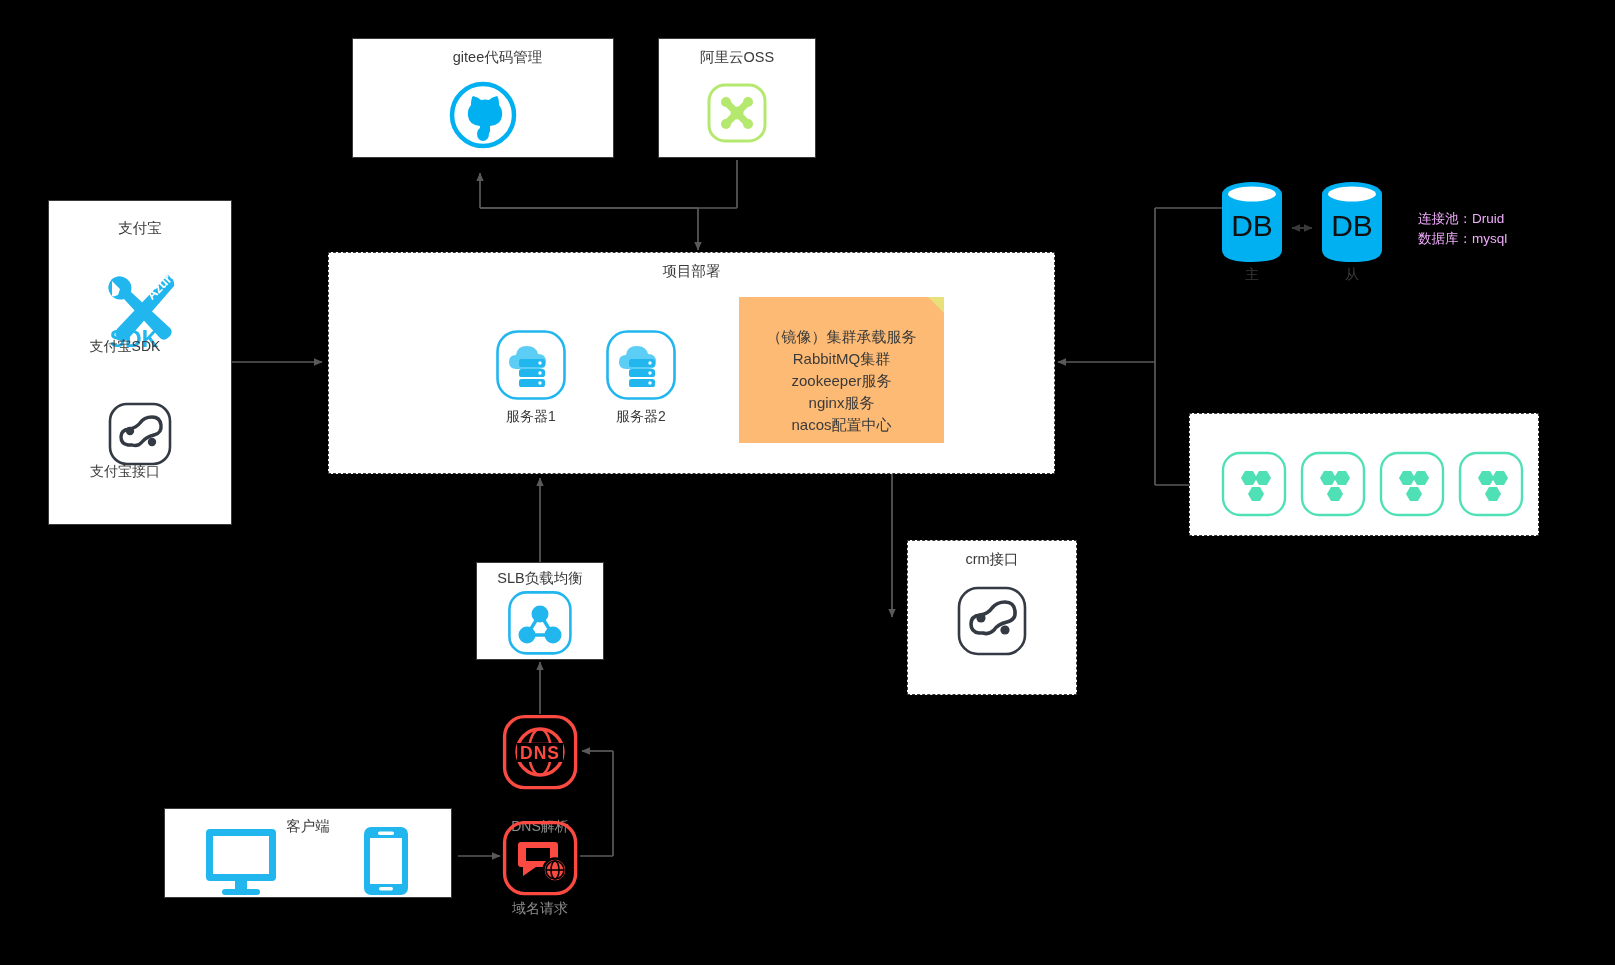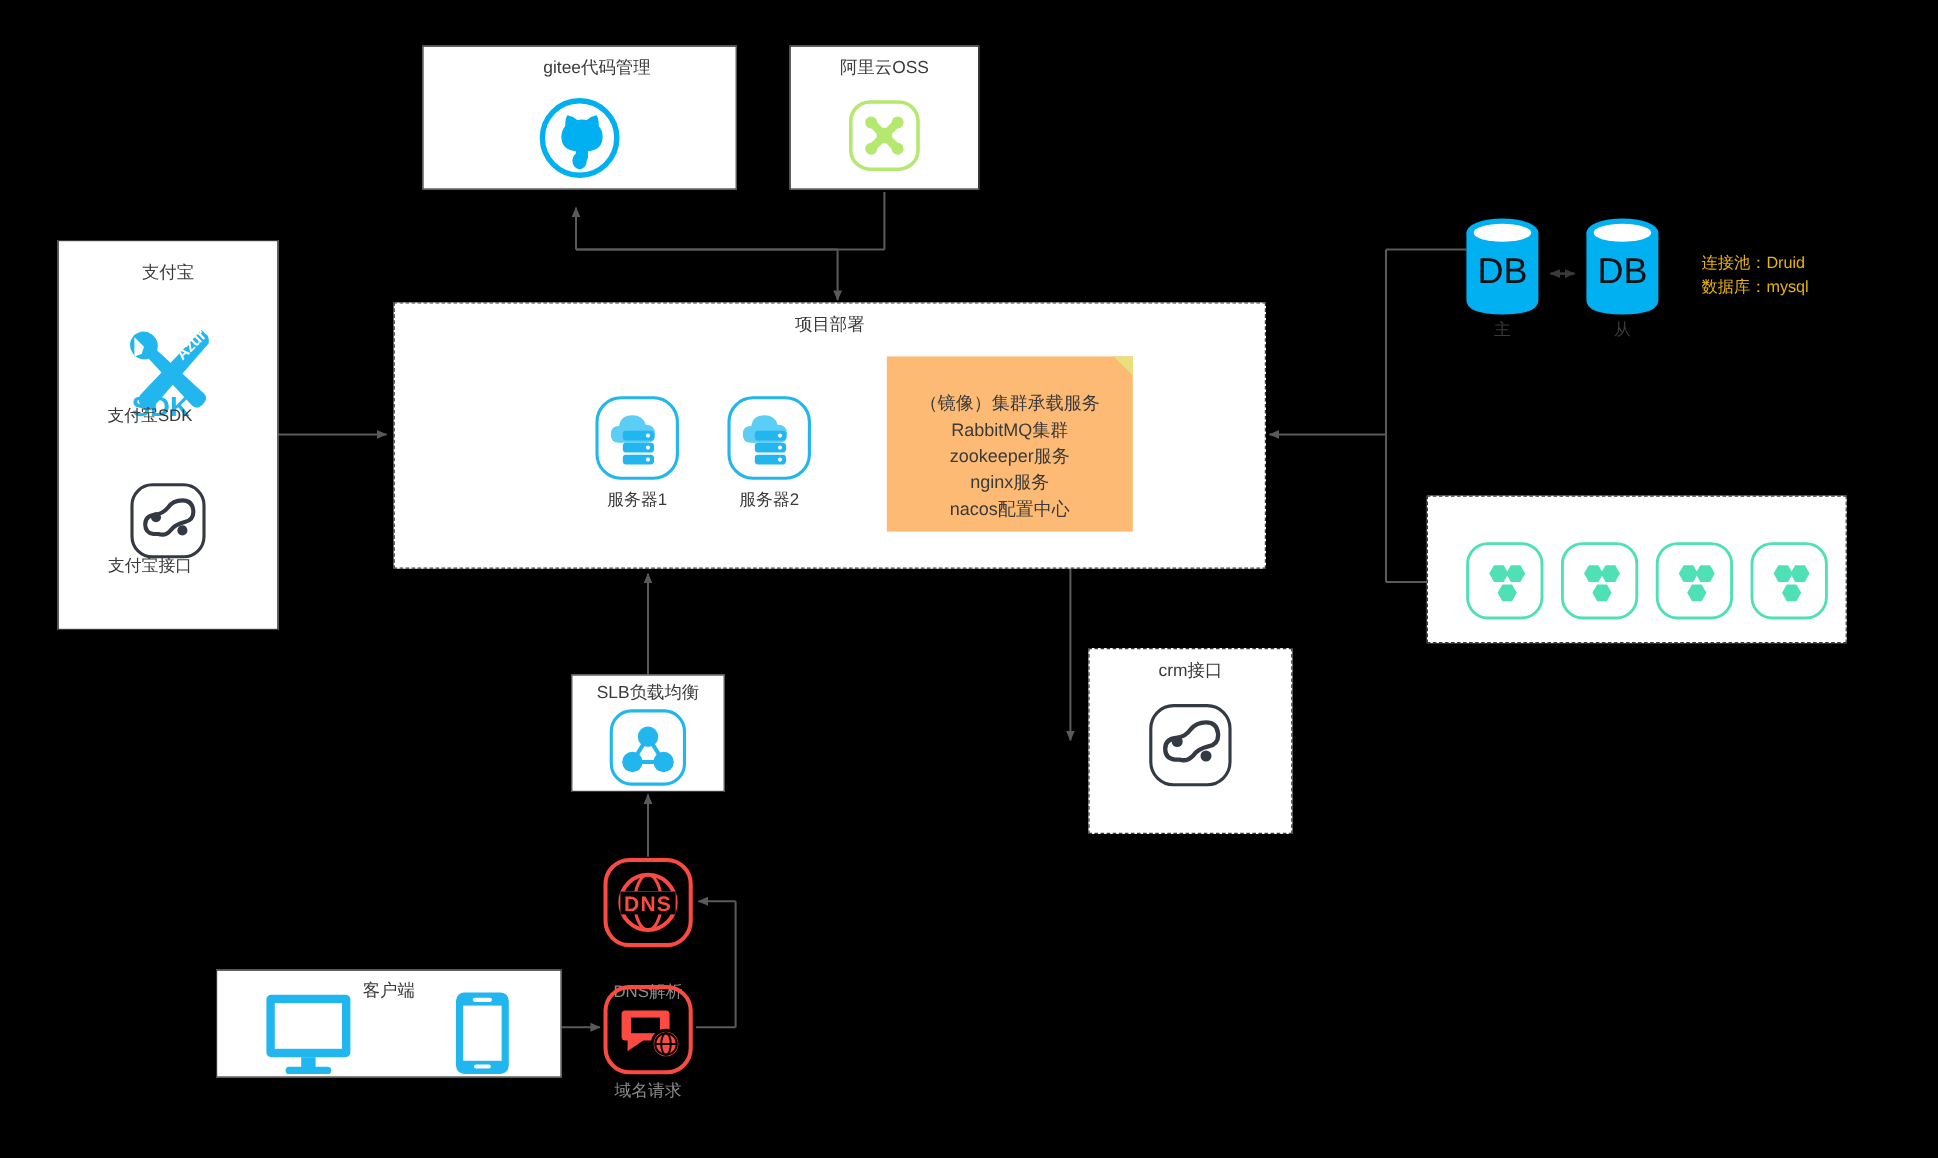--- a/index.html
+++ b/index.html
@@ -15,21 +15,21 @@
            line-height:17px;width:120px;}
   .caption.grey{color:#8c8c8c;}
   svg{overflow:visible;display:block;}
   .lines{position:absolute;left:0;top:0;width:1615px;height:965px;pointer-events:none;}
   .note{position:absolute;background:#fdba74;}
   .note .fold{position:absolute;right:0;top:0;width:0;height:0;
               border-left:16px solid transparent;border-top:16px solid #e8e07a;}
   .note-text{position:absolute;left:0;right:0;text-align:center;color:#3a3a3a;
              font-size:15px;line-height:22px;}
   .dbwrap{position:absolute;}
-  .dbinfo{position:absolute;color:#eab308;font-size:13.5px;line-height:20px;white-space:pre;}
+  .dbinfo{position:absolute;color:#f0abfc;font-size:13.5px;line-height:20px;white-space:pre;}
   .iconbox{position:absolute;}
 </style>
 </head>
 <body>
 
 <div class="stage">
 
   <svg class="lines" viewBox="0 0 1615 965" width="1615" height="965">
     <defs>
       <marker id="ah" markerWidth="9" markerHeight="9" refX="8" refY="4.5" orient="auto" markerUnits="userSpaceOnUse">
@@ -275,21 +275,21 @@
                a3 3 0 0 1 -3 -3 V25 a3 3 0 0 1 3 -3 z" fill="#fb4a41"></path>
       <rect x="24" y="28" width="24" height="13" fill="#000"></rect>
       <circle cx="53" cy="50" r="11.5" fill="#fb4a41" stroke="#000" stroke-width="2.4"></circle>
       <circle cx="53" cy="50" r="9" fill="none" stroke="#000" stroke-width="1.6"></circle>
       <ellipse cx="53" cy="50" rx="4" ry="9" fill="none" stroke="#000" stroke-width="1.6"></ellipse>
       <path d="M44 50 H62" stroke="#000" stroke-width="1.6"></path>
     </svg>
   </div>
   <div class="caption grey" style="left:480px;top:900px;">域名请求</div>
 
-  <div class="node solid" style="left:180px;top:808px;width:288px;height:90px;">
+  <div class="node solid" style="left:164px;top:808px;width:288px;height:90px;">
     <div class="title" style="top:8px;">客户端</div>
     <div class="iconbox" style="left:37px;top:16px;">
       <svg width="78" height="72" viewBox="0 0 78 72">
         <rect x="4" y="4" width="70" height="52" rx="4" fill="#22b6ef"></rect>
         <rect x="11" y="11" width="56" height="38" fill="#ffffff"></rect>
         <rect x="33" y="56" width="12" height="9" fill="#22b6ef"></rect>
         <rect x="20" y="64" width="38" height="6" rx="3" fill="#22b6ef"></rect>
       </svg>
     </div>
     <div class="iconbox" style="left:195px;top:16px;">

